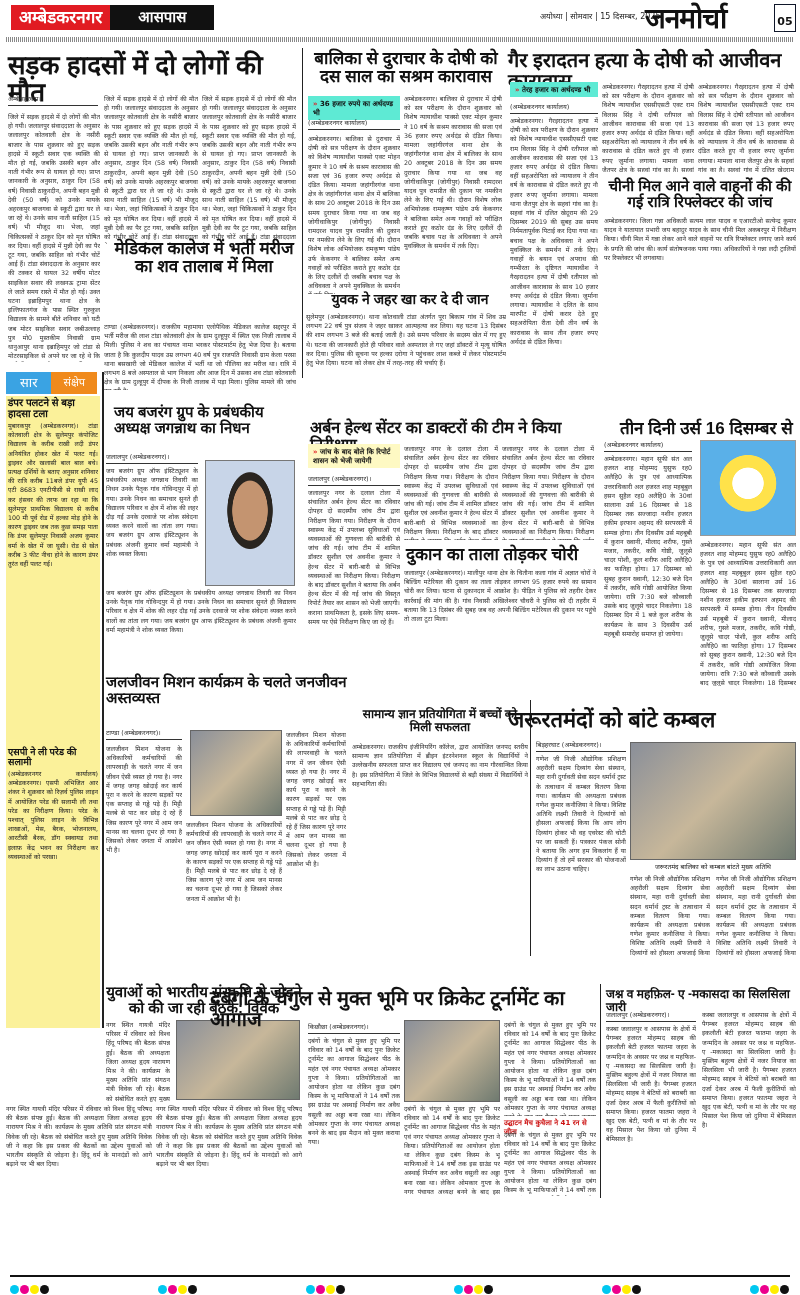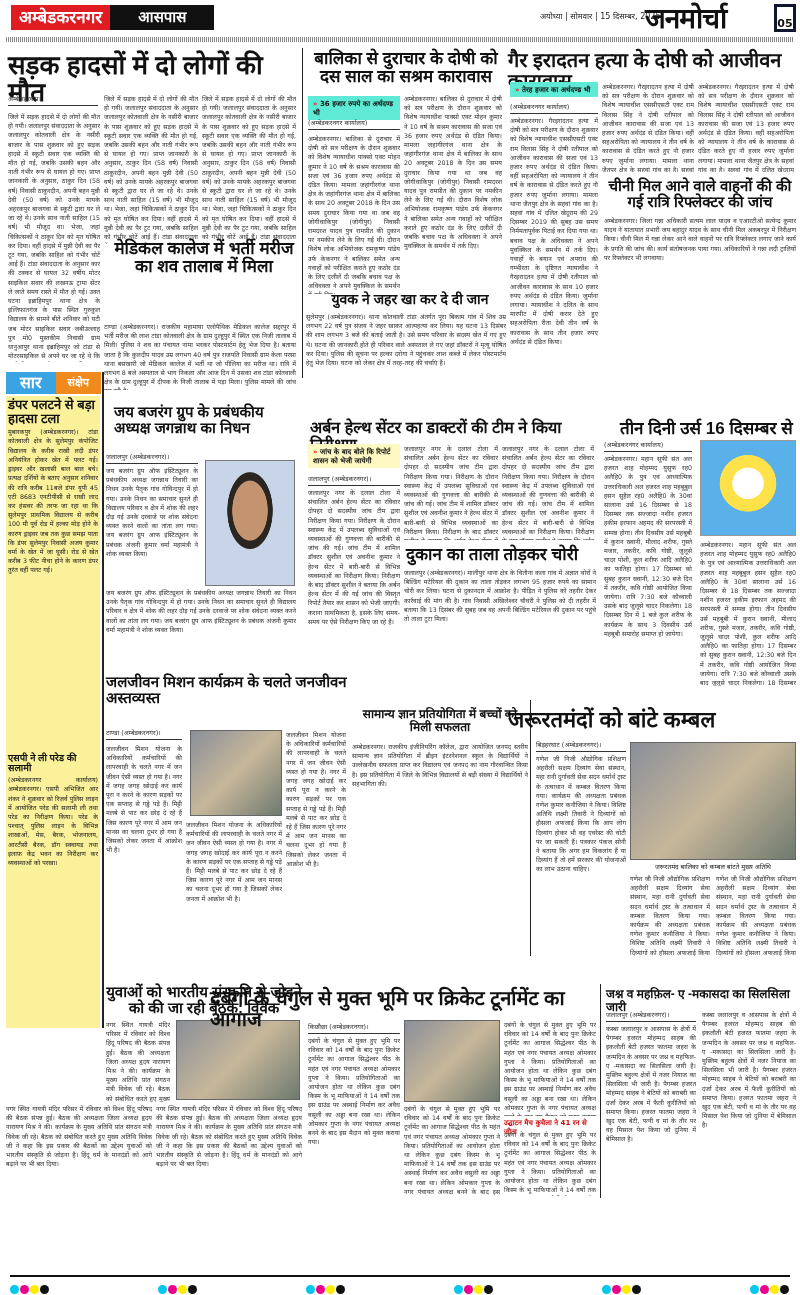--- a/index.html
+++ b/index.html
@@ -3,36 +3,36 @@
 <meta charset="utf-8">
 <style>
 *{box-sizing:border-box;margin:0;padding:0}
 body{width:800px;height:1295px;background:#fff;font-family:"DejaVu Sans",sans-serif;color:#111;position:relative;overflow:hidden}
 .abs{position:absolute}
 .mast{top:5px;left:11px;height:25px;display:flex}
 .mast-red{background:#e11b22;color:#fff;font-weight:bold;font-size:17px;padding:2px 8px;line-height:21px}
 .mast-black{background:#111;color:#fff;font-weight:bold;font-size:15px;padding:2px 28px;line-height:21px}
 .dateline{top:10px;left:540px;font-size:8px;color:#222}
 .logo{top:2px;left:645px;font-size:28px;font-weight:700;letter-spacing:-1px;color:#111;line-height:34px}
-.pageno{top:4px;left:774px;width:22px;height:28px;border:3px solid #0f172a;font-size:11px;font-weight:bold;text-align:center;line-height:34px}
+.pageno{top:4px;left:774px;width:22px;height:28px;border:1px solid #0f172a;font-size:11px;font-weight:bold;text-align:center;line-height:34px}
 .rule{top:37px;left:6px;width:788px;height:5px;background:repeating-linear-gradient(90deg,#888 0 1px,#fff 1px 2px)}
 .h1{font-family:"Liberation Sans",sans-serif;font-weight:bold;color:#111;line-height:1.05}
 .txt{font-size:6.3px;line-height:9.2px;color:#333;text-align:justify;overflow:hidden}
 .by{font-size:6.5px;color:#333;border-bottom:1.5px solid #333;padding-bottom:2px;margin-bottom:3px}
 .vline{background:#222;width:1px}
 .hl{background:#5eead4;color:#111;font-size:7px;font-weight:bold;padding:3px 5px}
 .hl2{background:#fef9c3;color:#111;font-size:7px;font-weight:bold;padding:3px 5px}
 .arrow{color:#e11b22;font-weight:bold}
 .photo{background:linear-gradient(135deg,#8a8f99,#c7b79a 50%,#6f7a70);border:1px solid #666}
 .portrait{background:radial-gradient(ellipse at 50% 40%,#c49470 0 28%,#2a2520 29% 36%,#c8d5e8 37%);border:1px solid #777}
 .mosque{background:radial-gradient(circle at 50% 45%,#fff 0 22%,#ffe24a 23% 40%,#5ab0e8 41%);border:1px solid #999}
 .sidebox{background:#fbf19a}
 .sar{display:flex;height:22px}
-.sar-a{background:#3aa3e3;color:#fff;font-weight:bold;font-size:16px;padding:0 14px;line-height:22px}
-.sar-b{background:#f08a1c;color:#fff;font-weight:bold;font-size:11px;padding:0 12px;line-height:22px}
+.sar-a{background:#3aa3e3;color:#fff;font-weight:normal;font-size:13px;padding:0 14px;line-height:22px}
+.sar-b{background:#f08a1c;color:#fff;font-weight:normal;font-size:11px;padding:0 12px;line-height:22px}
 .reg{bottom:6px;left:10px;width:780px;height:14px;border-top:2px solid #111;display:flex;justify-content:space-between;padding-top:2px}
 .reg span{display:inline-block;width:9px;height:9px;border-radius:50%;margin-right:1px}
 </style>
 </head>
 <body>
 
 <div class="abs mast">
   <div class="mast-red">अम्बेडकरनगर</div>
   <div class="mast-black">आसपास</div>
 </div>
@@ -77,21 +77,21 @@
 <div class="abs h1" style="top:178px;left:604px;width:192px;font-size:15px;text-align:center">चीनी मिल आने वाले वाहनों की की गई रात्रि रिफ्लेक्टर की जांच</div>
 <div class="abs txt" style="top:216px;left:604px;width:192px;height:172px">अम्बेडकरनगर। जिला गन्ना अधिकारी सत्यम लाल यादव व एआरटीओ सत्येन्द्र कुमार यादव ने यातायात प्रभारी जय बहादुर यादव के साथ चीनी मिल अकबरपुर में निरीक्षण किया। चीनी मिल में गन्ना लेकर आने वाले वाहनों पर रात्रि रिफ्लेक्टर लगाए जाने कार्य के प्रगति की जांच की। कार्य संतोषजनक पाया गया। अधिकारियों ने गन्ना लदी ट्रालियों पर रिफ्लेक्टर भी लगवाया।</div>
 
 <div class="abs" style="top:372px;left:6px;width:94px">
   <div class="sar">
       <div class="sar-a">सार</div>
       <div class="sar-b">संक्षेप</div>
     </div>
 </div>
 <div class="abs sidebox" style="top:396px;left:6px;width:94px;height:632px;padding:2px">
-  <div class="h1" style="font-size:13px;margin-bottom:2px">डंपर पलटने से बड़ा हादसा टला</div>
+  <div class="h1" style="font-size:10px;margin-bottom:2px">डंपर पलटने से बड़ा हादसा टला</div>
   <div class="txt" style="height:320px;color:#222">मुबारकपुर (अम्बेडकरनगर)। टांडा कोतवाली क्षेत्र के सुलेमपुर कंपोजिट विद्यालय के करीब राखी लदी डंपर अनियंत्रित होकर खेत में पलट गई। ड्राइवर और खलासी बाल बाल बचे। प्रत्यक्ष दर्शियों के बताए अनुसार शनिवार की रात्रि करीब 11बजे डंपर यूपी 45 एटी 8683 एनटीपीसी से राखी लाद कर हंसवर की तरफ जा रहा था कि सुलेमपुर प्राथमिक विद्यालय से करीब 100 मी पूर्व रोड में हल्का मोड़ होने के कारण ड्राइवर जब तक कुछ समझ पाता कि डंपर सुलेमपुर निवासी अजय कुमार वर्मा के खेत में जा घुसी। रोड से खेत करीब 3 फीट नीचा होने के कारण डंपर तुरंत वहीं पलट गई।</div>
   <div class="h1" style="font-size:9.5px;margin:6px 0 2px">एसपी ने ली परेड की सलामी</div>
   <div class="txt" style="height:280px;color:#222">(अम्बेडकरनगर कार्यालय) अम्बेडकरनगर। एसपी अभिजित आर शंकर ने शुक्रवार को रिज़र्व पुलिस लाइन में आयोजित परेड की सलामी ली तथा परेड का निरीक्षण किया। परेड के पश्चात् पुलिस लाइन के विभिन्न शाखाओं, मेस, बैरक, भोजनालय, आरटीसी बैरक, डॉग स्क्वायड तथा इलाफ़ केंद्र भवन का निरीक्षण कर व्यवस्थाओं को परखा।</div>
 </div>
 <div class="abs vline" style="top:372px;left:102px;height:656px;width:1.5px"></div>
 
 <div class="abs h1" style="top:404px;left:114px;width:180px;font-size:15px;text-align:left">जय बजरंग ग्रुप के प्रबंधकीय अध्यक्ष जगन्नाथ का निधन</div>
 <div class="abs" style="top:452px;left:106px;width:92px">
     <div class="by">जलालपुर (अम्बेडकरनगर)।</div>
   </div>

